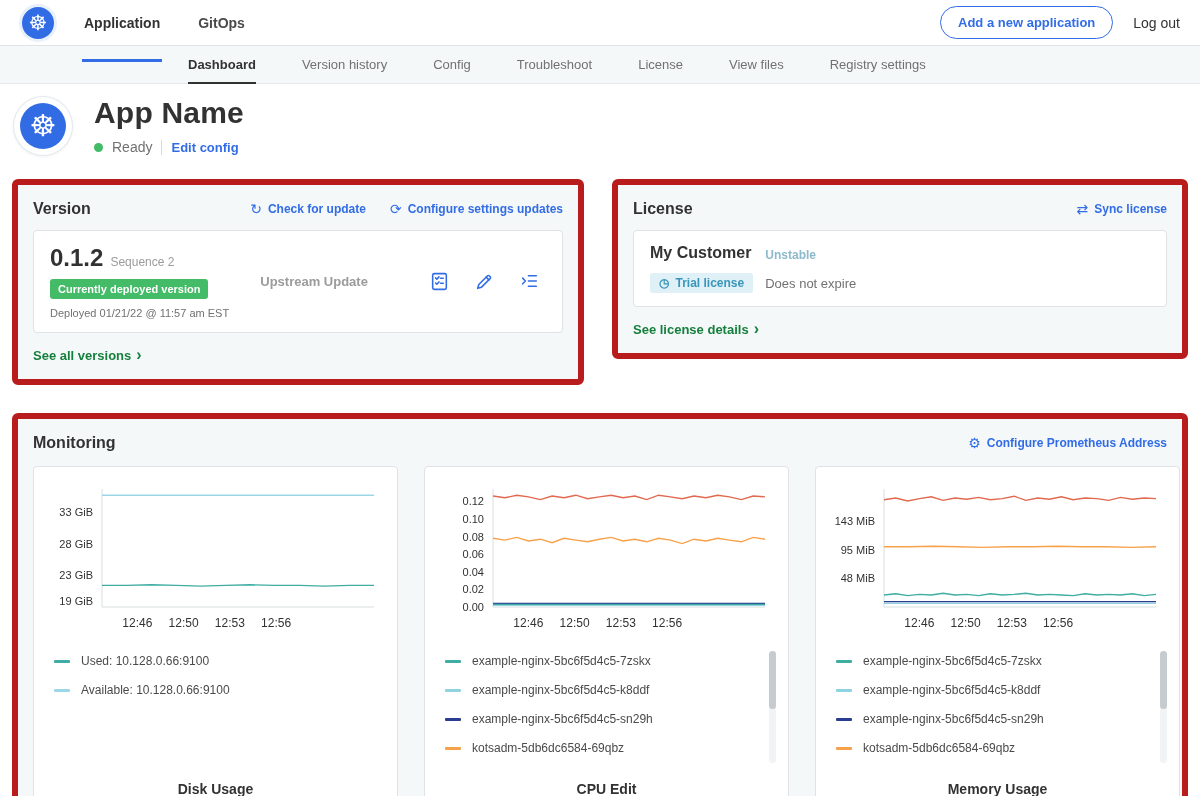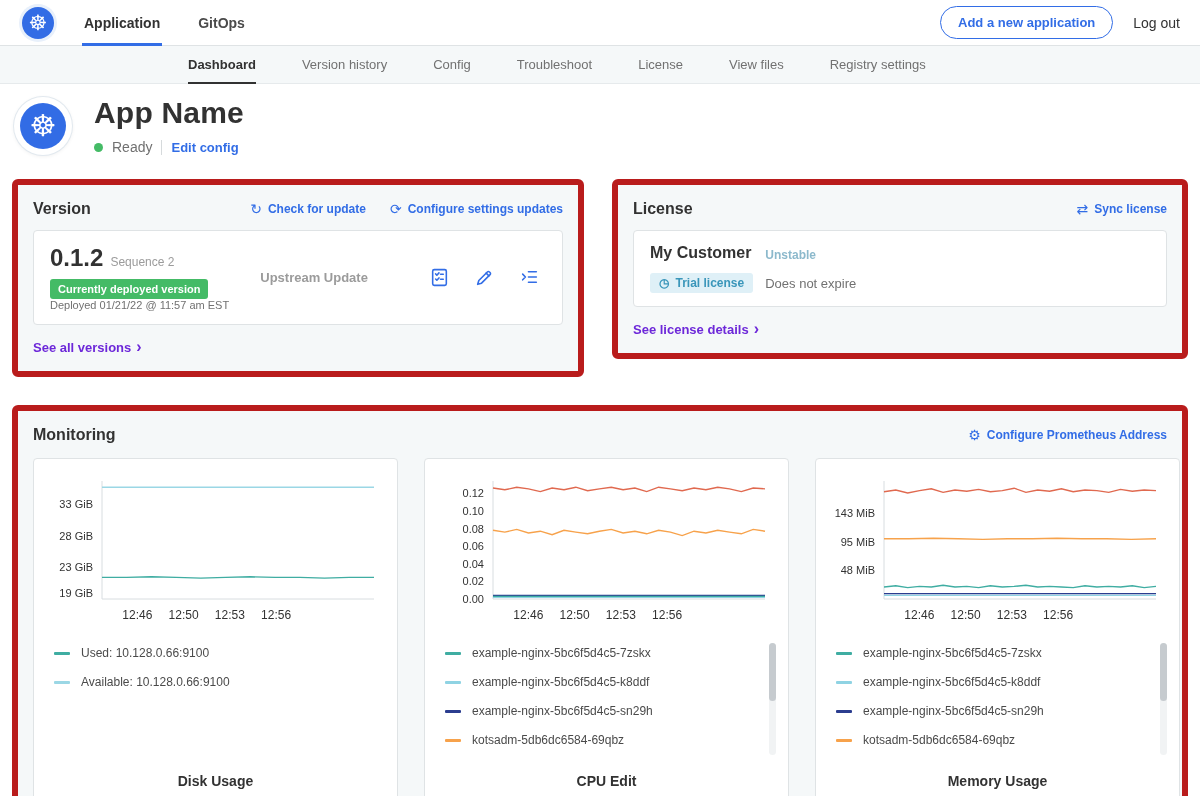--- a/index.html
+++ b/index.html
@@ -4,21 +4,21 @@
 <style>
   * { margin:0; padding:0; box-sizing:border-box; }
   html,body { width:1200px; height:796px; }
   body { font-family:"Liberation Sans", sans-serif; background:#fff; color:#323232; overflow:hidden; }
   a { text-decoration:none; cursor:pointer; }
 
   
   .topnav { height:46px; display:flex; align-items:center; padding:0 20px 0 22px; background:#fff; border-bottom:1px solid #dfe3e5; }
   .k8s-logo { width:32px; height:32px; border-radius:50%; background:#326ce5; color:#fff; display:flex; align-items:center; justify-content:center; font-size:21px; margin-right:28px; box-shadow:0 0 0 3px #e8f0fb; }
   .top-tabs { display:flex; height:46px; }
-  .top-tab { height:46px; line-height:46px; margin-right:34px; padding:0 2px; font-size:14px; font-weight:bold; color:#4a4a4a; position:relative; }
+  .top-tab { height:62px; line-height:46px; margin-right:34px; padding:0 2px; font-size:14px; font-weight:bold; color:#4a4a4a; position:relative; }
   .top-tab.active { color:#323232; }
   .top-tab.active::after { content:""; position:absolute; left:0; right:0; bottom:0; height:3px; background:#326de6; }
   .top-right { margin-left:auto; display:flex; align-items:center; gap:20px; }
   .add-app-btn { border:1px solid #326de6; background:#fff; color:#326de6; font-family:inherit; font-size:13px; font-weight:bold; padding:8px 17px; border-radius:18px; cursor:pointer; }
   .logout { font-size:14px; color:#323232; }
 
   
   .subnav { height:38px; background:#f5f8f9; border-bottom:1px solid #e6eaec; display:flex; align-items:center; padding-left:188px; }
   .sub-tab { height:38px; line-height:38px; margin-right:46px; font-size:13px; color:#717171; position:relative; }
   .sub-tab.active { color:#323232; font-weight:bold; }
@@ -46,25 +46,25 @@
   .blue-link { color:#326de6; font-size:12px; font-weight:bold; display:flex; align-items:center; gap:6px; }
   .link-ic { font-size:14px; font-weight:normal; }
   .inner-box { background:#fff; border:1px solid #dfe3e5; border-radius:4px; padding:13px 16px; margin-top:12px; }
 
   
   .version-box { display:flex; align-items:center; justify-content:space-between; }
   .vnum-row { display:flex; align-items:baseline; gap:7px; }
   .vnum { font-size:24px; font-weight:bold; color:#323232; }
   .vseq { font-size:12px; color:#9b9b9b; }
   .deployed-badge { display:inline-block; background:#44bb66; color:#fff; font-size:11px; font-weight:bold; padding:4px 8px; border-radius:3px; margin-top:7px; }
-  .deployed-at { font-size:11px; color:#717171; margin-top:0; }
+  .deployed-at { font-size:11px; color:#717171; margin-top:8px; }
   .upstream { font-size:13px; font-weight:bold; color:#9b9b9b; margin-right:30px; }
   .vicons { display:flex; gap:24px; align-items:center; padding-right:6px; }
   .vicon { display:flex; }
-  .see-link { display:inline-flex; align-items:center; gap:5px; color:#6d28d9; font-size:13px; font-weight:bold; margin-top:14px; }
+  .see-link { display:inline-flex; align-items:center; gap:5px; color:#15803d; font-size:13px; font-weight:bold; margin-top:14px; }
   .chev { font-size:16px; line-height:1; font-weight:bold; }
 
   
   .customer-row { display:flex; align-items:flex-end; gap:14px; }
   .customer-name { font-size:16px; font-weight:bold; color:#323232; }
   .channel { font-size:12px; font-weight:bold; color:#8cb9cc; }
   .license-row2 { display:flex; align-items:center; gap:12px; margin-top:11px; }
   .trial-badge { display:inline-flex; align-items:center; gap:6px; background:#dff0f7; color:#3a96ba; font-size:12px; font-weight:bold; padding:3px 9px; border-radius:3px; }
   .expire { font-size:13px; color:#717171; }
 

